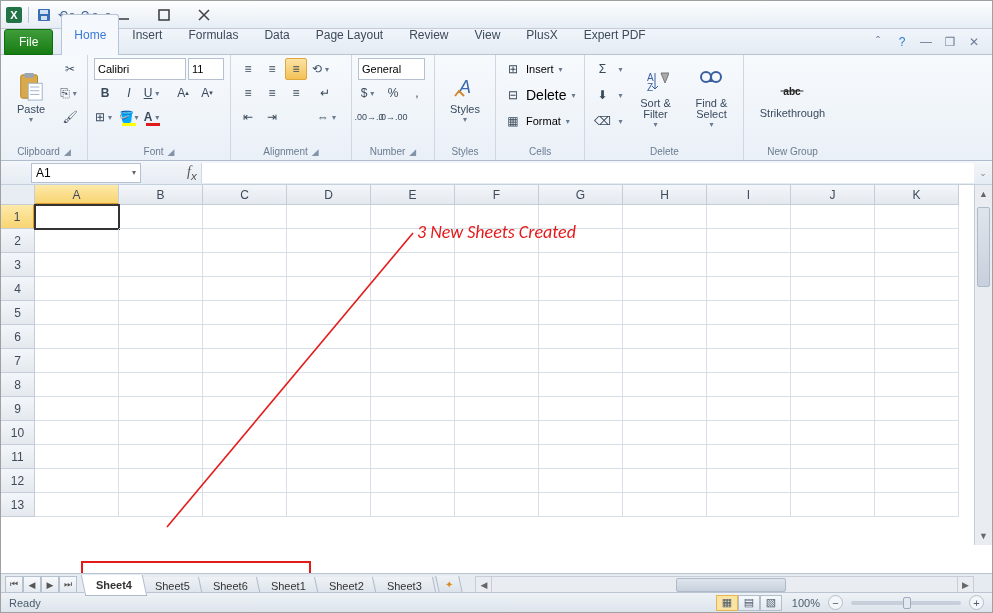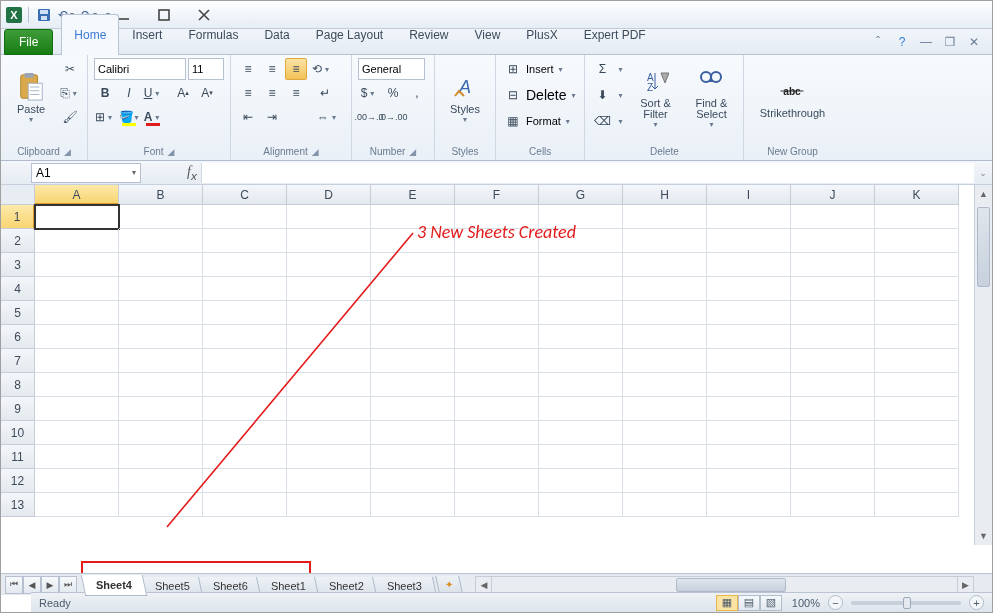--- a/index.html
+++ b/index.html
@@ -75,21 +75,21 @@
 .sheettab{height:19px;padding:0 12px;font-size:11px;color:#333;background:linear-gradient(#eef2f6,#dbe2ea);border:1px solid #aeb9c9;border-top:none;transform:skewX(12deg);margin-right:-3px;display:flex;align-items:center;}
 .sheettab span{transform:skewX(-12deg);}
 .sheettab.active{background:#fff;font-weight:bold;z-index:2;height:21px;}
 .newsheet{width:24px;height:17px;margin-left:6px;background:linear-gradient(#eef2f6,#dbe2ea);border:1px solid #aeb9c9;border-top:none;transform:skewX(12deg);display:flex;align-items:center;justify-content:center;font-size:10px;}
 .newsheet span{transform:skewX(-12deg);color:#d88b1f;}
 .hscrollbar{flex:1;height:18px;margin:0 18px 0 14px;background:#e9edf2;border:1px solid #c6cdd7;position:relative;}
 .hscrollbar .arrow{position:absolute;top:0;bottom:0;width:16px;display:flex;align-items:center;justify-content:center;font-size:9px;color:#666;}
 .hscrollbar .la{left:0;border-right:1px solid #c6cdd7;} .hscrollbar .ra{right:0;border-left:1px solid #c6cdd7;}
 .hscrollbar .hthumb{position:absolute;top:1px;bottom:1px;left:200px;width:110px;background:linear-gradient(#dfe5ec,#c7d0dc);border:1px solid #aeb9c9;border-radius:2px;}
 
-.statusbar{position:absolute;left:0;right:0;bottom:0;height:20px;background:linear-gradient(#eef2f6,#dde4ec);border-top:1px solid #b9c3d1;display:flex;align-items:center;font-size:11px;color:#4a5a6c;padding:0 8px;margin-left:30px;}
+.statusbar{position:absolute;left:0;right:0;bottom:0;height:20px;background:linear-gradient(#eef2f6,#dde4ec);border-top:1px solid #b9c3d1;display:flex;align-items:center;font-size:11px;color:#4a5a6c;padding:0 8px;}
 .statusbar .sp{flex:1;}
 .viewbtns{display:flex;gap:0;}
 .viewbtn{width:22px;height:16px;border:1px solid #b3bdcb;background:linear-gradient(#f6f9fc,#e1e8ef);display:flex;align-items:center;justify-content:center;}
 .viewbtn.active{background:#fbe3a4;border-color:#e6b74f;}
 .zoom{display:flex;align-items:center;gap:8px;margin-left:10px;}
 .zoom .track{width:110px;height:4px;background:#c7cfda;border-radius:2px;position:relative;}
 .zoom .handle{position:absolute;left:52px;top:-4px;width:8px;height:12px;background:#e4e9ef;border:1px solid #9fabbb;border-radius:2px;}
 .zoom .pm{width:15px;height:15px;border:1px solid #b3bdcb;border-radius:8px;display:flex;align-items:center;justify-content:center;font-size:11px;background:#f4f7fa;}
 
 

